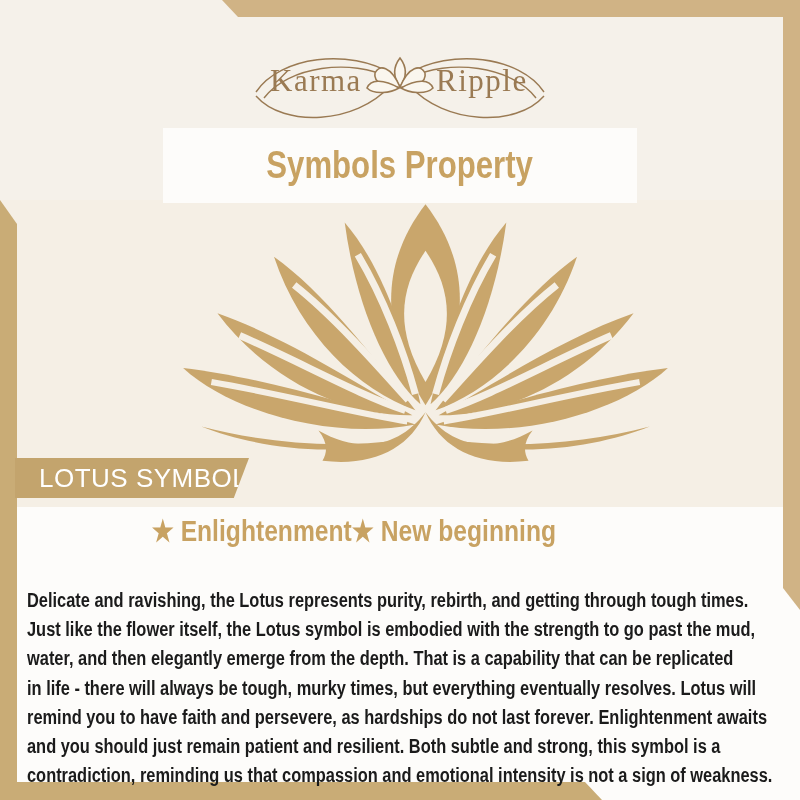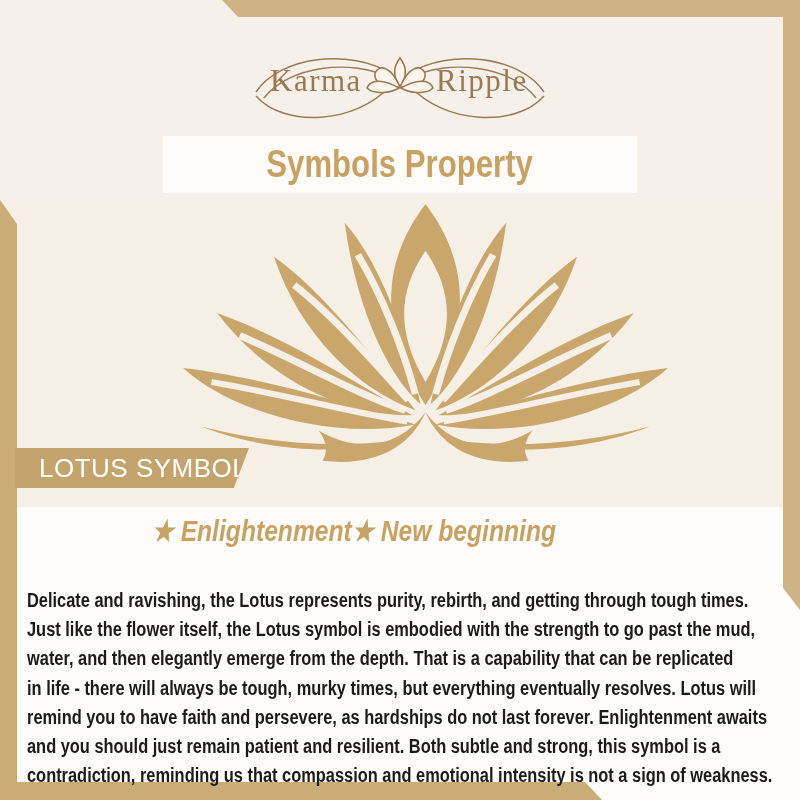--- a/index.html
+++ b/index.html
@@ -19,33 +19,33 @@
   .frame-right{left:783px;top:0;width:17px;height:610px;background:var(--frame-tan);
     clip-path:polygon(0 0,100% 0,100% 100%,0 588px);}
   .frame-left{left:0;top:200px;width:17px;height:600px;background:var(--frame-tan-dark);
     clip-path:polygon(0 0,100% 24px,100% 100%,0 100%);}
   .frame-bottom{left:0;top:782px;width:602px;height:18px;background:var(--frame-tan-dark);
     clip-path:polygon(0 0,585px 0,100% 100%,0 100%);}
 
   .logo{position:absolute;left:235px;top:40px;width:330px;height:80px;}
   .logo text{font-family:"Liberation Serif",serif;font-size:31px;fill:var(--logo-brown);letter-spacing:1.5px;}
 
-  .title-box{position:absolute;left:163px;top:136px;width:474px;height:57px;background:var(--panel-white);
+  .title-box{position:absolute;left:163px;top:128px;width:474px;height:75px;background:var(--panel-white);
     display:flex;align-items:center;justify-content:center;}
   .title-text{font-size:38px;font-weight:bold;color:var(--gold-text);
     transform:scaleX(0.82);transform-origin:center;white-space:nowrap;letter-spacing:0;}
 
   .lotus{position:absolute;left:173px;top:196px;width:505px;height:268px;}
 
-  .banner{position:absolute;left:15px;top:448px;width:234px;height:40px;background:var(--banner-tan);
+  .banner{position:absolute;left:15px;top:458px;width:234px;height:40px;background:var(--banner-tan);
     clip-path:polygon(0 0,100% 0,93.5% 100%,0 100%);
     display:flex;align-items:center;}
   .banner-text{color:var(--banner-text);font-size:26px;letter-spacing:0.5px;padding-left:24px;white-space:nowrap;}
 
-  .features{position:absolute;left:0;top:514px;width:708px;text-align:center;font-style:italic;}
+  .features{position:absolute;left:0;top:514px;width:708px;text-align:center;}
   .features-text{display:inline-block;font-size:29px;font-weight:bold;color:var(--gold-text);
     transform:scaleX(0.85);transform-origin:center;white-space:nowrap;}
 
   .body-copy{position:absolute;left:27px;top:566px;width:773px;margin-top:20px;}
   .body-line{font-size:20px;font-weight:bold;color:var(--body-text);line-height:29.2px;
     transform:scaleX(0.82);transform-origin:left center;white-space:nowrap;}
 </style>
 </head>
 <body>
 

